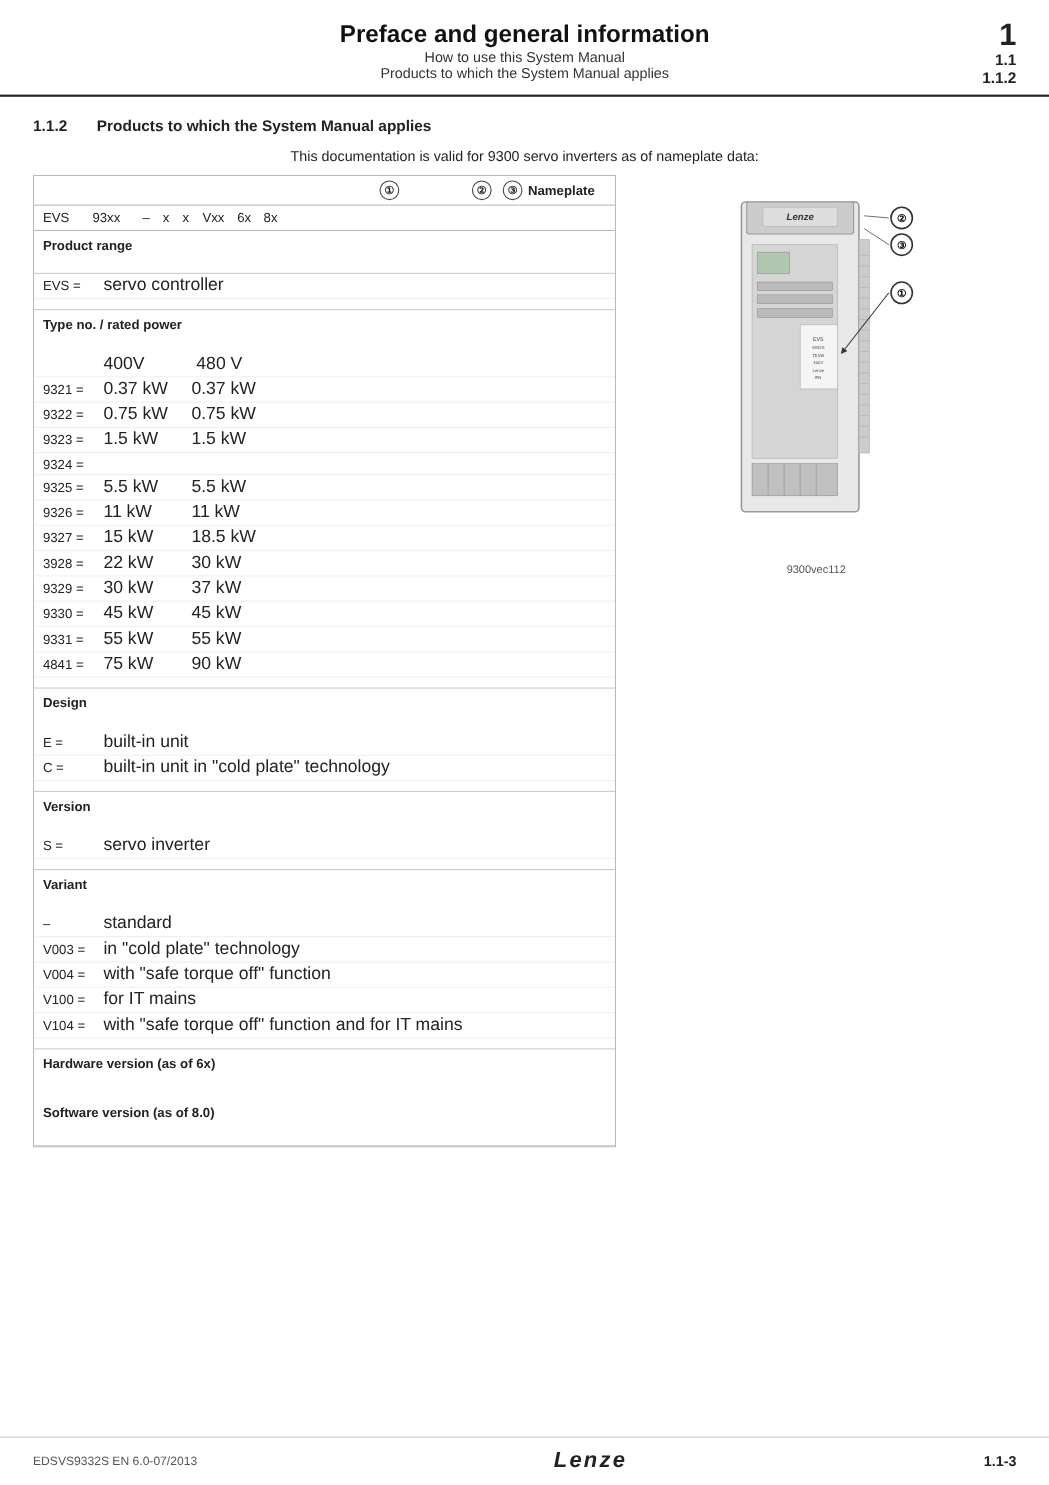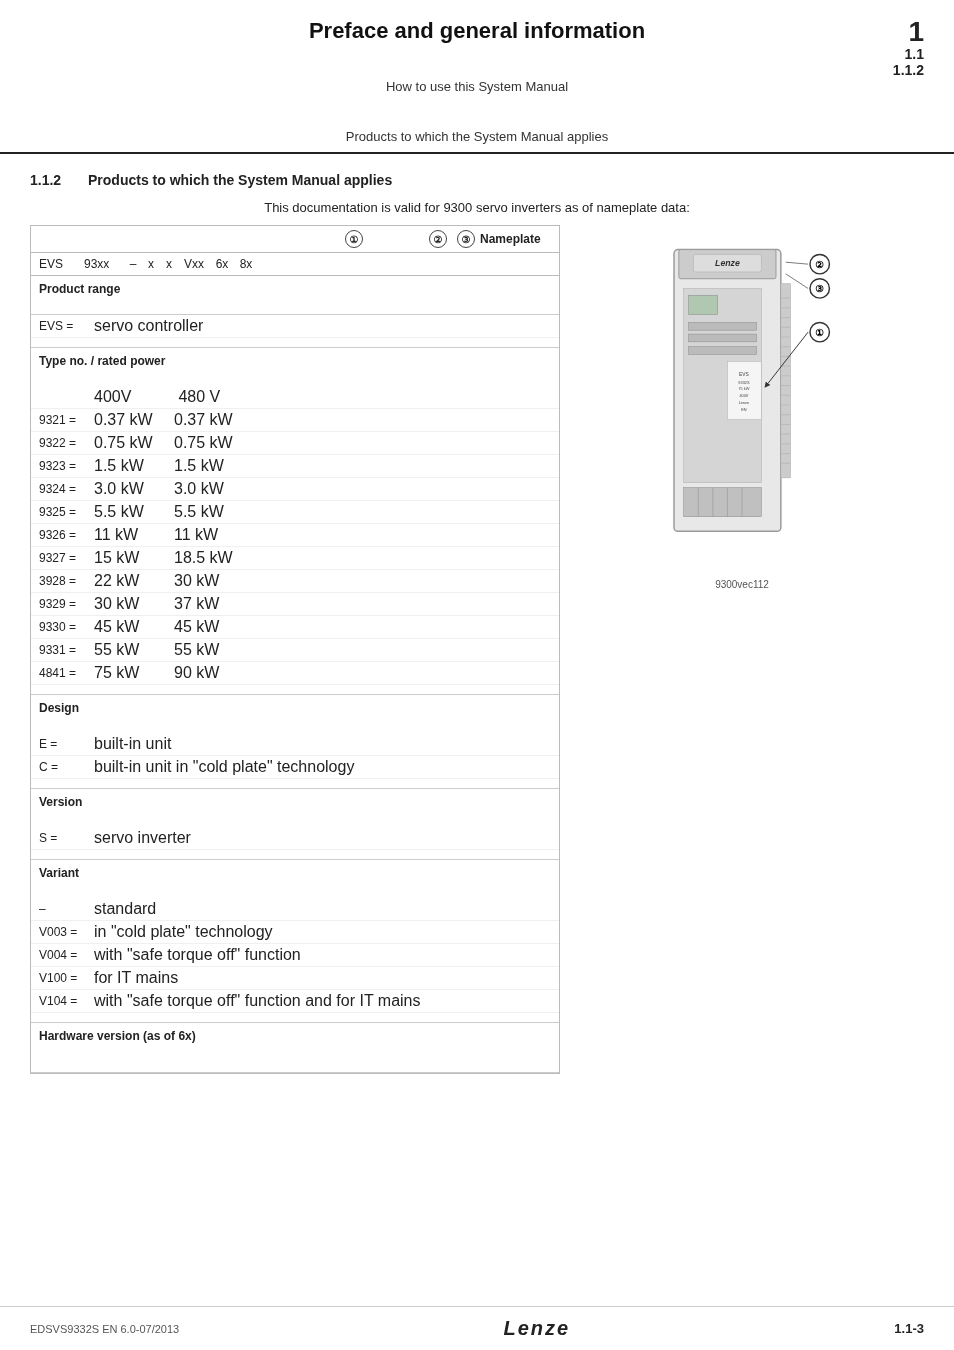--- a/index.html
+++ b/index.html
@@ -24,21 +24,20 @@
       justify-content: space-between;
       align-items: flex-start;
       padding: 18px 30px 8px 30px;
       border-bottom: 2px solid #222;
     }
     .header-title-block {
       display: flex;
       flex-direction: column;
       align-items: center;
       flex: 1;
-      gap: 35px;
     }
     .header-main-title {
       font-size: 22px;
       font-weight: bold;
       color: #111;
       text-align: center;
     }
     .header-sub1 {
       font-size: 13px;
       text-align: center;
@@ -301,21 +300,20 @@
         <div class="two-col-row">
           <div class="tcr-key">9322 =</div>
           <div class="tcr-val"><span style="display:inline-block;width:80px;">0.75 kW</span><span>0.75 kW</span></div>
         </div>
         <div class="two-col-row">
           <div class="tcr-key">9323 =</div>
           <div class="tcr-val"><span style="display:inline-block;width:80px;">1.5 kW</span><span>1.5 kW</span></div>
         </div>
         <div class="two-col-row">
           <div class="tcr-key">9324 =</div>
-          <div class="tcr-val"><span style="display:inline-block;width:80px;">3.0 kW</span><span>3.0 kW</span></div>
         </div>
         <div class="two-col-row">
           <div class="tcr-key">9325 =</div>
           <div class="tcr-val"><span style="display:inline-block;width:80px;">5.5 kW</span><span>5.5 kW</span></div>
         </div>
         <div class="two-col-row">
           <div class="tcr-key">9326 =</div>
           <div class="tcr-val"><span style="display:inline-block;width:80px;">11 kW</span><span>11 kW</span></div>
         </div>
         <div class="two-col-row">
@@ -387,20 +385,21 @@
         <div class="tcr-key">V104 =</div>
         <div class="tcr-val">with "safe torque off" function and for IT mains</div>
       </div>
 
       <div class="divider-row"></div>
 
       <div class="product-section-header">Hardware version (as of 6x)</div>
 
       <div style="height:6px;"></div>
 
+      <div class="product-section-header">Software version (as of 8.0)</div>
 
       <div style="height:6px; border-bottom:1px solid #ccc;"></div>
 
     </div>
 
     <div class="right-panel">
 
       <svg class="device-illustration" viewBox="0 0 200 350" xmlns="http://www.w3.org/2000/svg">
 
         <circle cx="180" cy="30" r="10" fill="none" stroke="#333" stroke-width="1.5"></circle>

